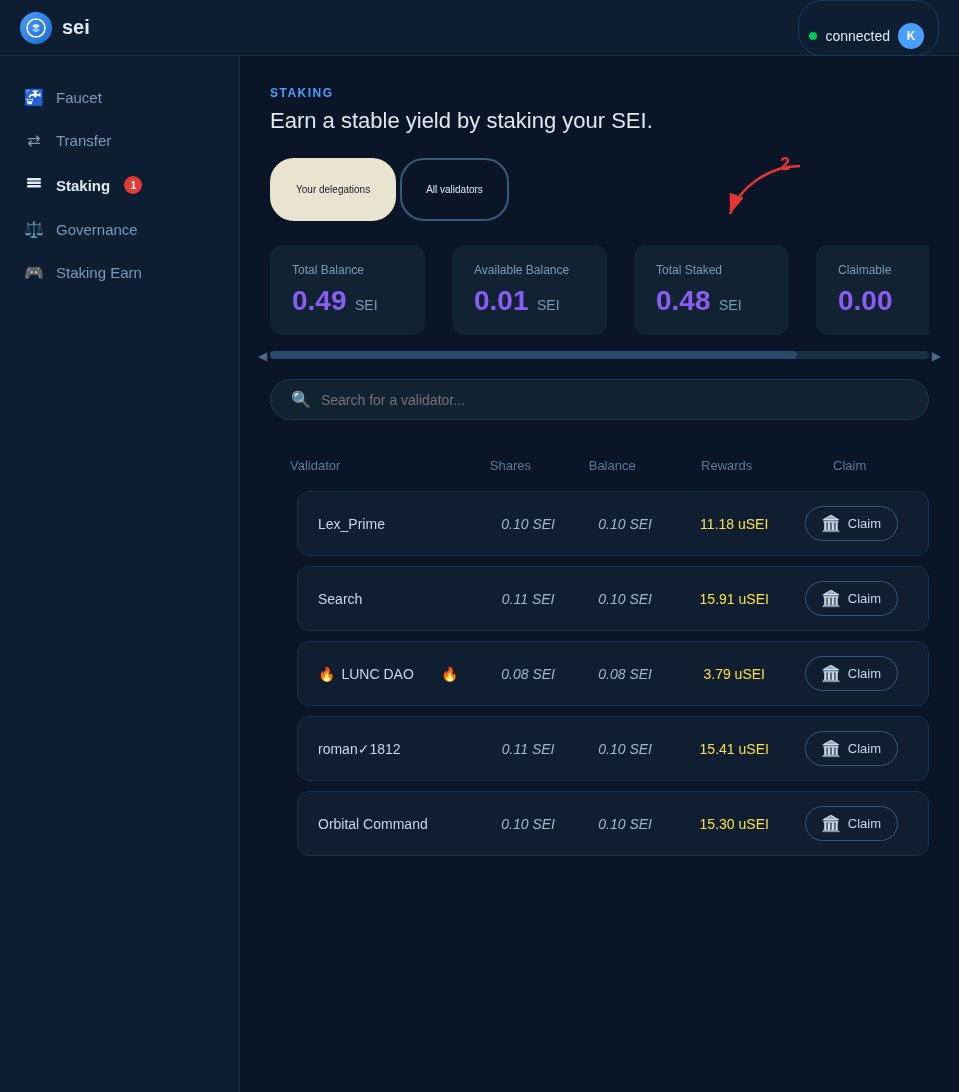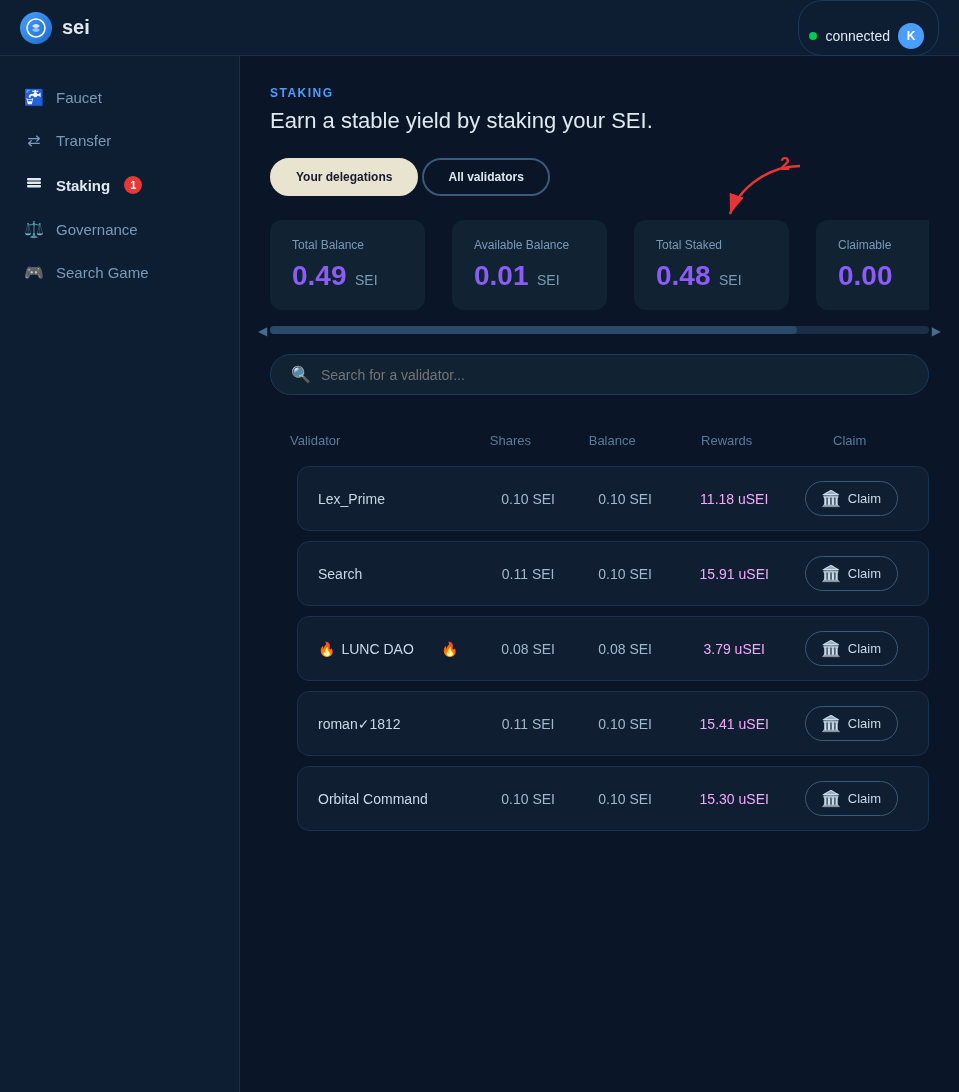--- a/index.html
+++ b/index.html
@@ -149,24 +149,24 @@
     }
 
     
     .tabs {
       display: flex;
       gap: 4px;
       margin-bottom: 24px;
       align-items: center;
     }
     .tab-btn {
-      padding: 10px 24px;
+      padding: 24px 24px;
       border-radius: 24px;
-      font-size: 12px;
-      font-weight: 700;
+      font-size: 10px;
+      font-weight: 400;
       cursor: pointer;
       border: 2px solid transparent;
       transition: all 0.2s;
     }
     .tab-btn.active {
       background: #e8e4d0;
       color: #1a1a2e;
       border-color: #e8e4d0;
     }
     .tab-btn.inactive {
@@ -287,23 +287,24 @@
     .validator-name {
       color: #c8d8e8;
       font-weight: 500;
       display: flex;
       align-items: center;
       gap: 6px;
     }
     .validator-shares, .validator-balance {
       color: #a0b8cc;
       text-align: center;
+      font-style: italic;
     }
     .validator-rewards {
-      color: #f0abfc;
+      color: #fde047;
       text-align: center;
     }
     .validator-claim {
       display: flex;
       justify-content: center;
     }
     .claim-btn {
       display: flex;
       align-items: center;
       gap: 6px;
@@ -369,21 +370,21 @@
       </span>
       <span>Staking</span>
       <div class="nav-badge">1</div>
     </div>
     <div class="nav-item">
       <span class="nav-icon">⚖️</span>
       <span>Governance</span>
     </div>
     <div class="nav-item">
       <span class="nav-icon">🎮</span>
-      <span>Search Game</span>
+      <span>Staking Earn</span>
     </div>
   </div>
 
   <div class="main" style="position:relative;">
 
     <svg class="arrow-svg" width="100" height="70" style="left:480px; top:100px;">
       <defs>
         <marker id="arrowhead2" markerWidth="8" markerHeight="6" refX="8" refY="3" orient="auto">
           <polygon points="0 0, 8 3, 0 6" fill="#e53535"></polygon>
         </marker>

